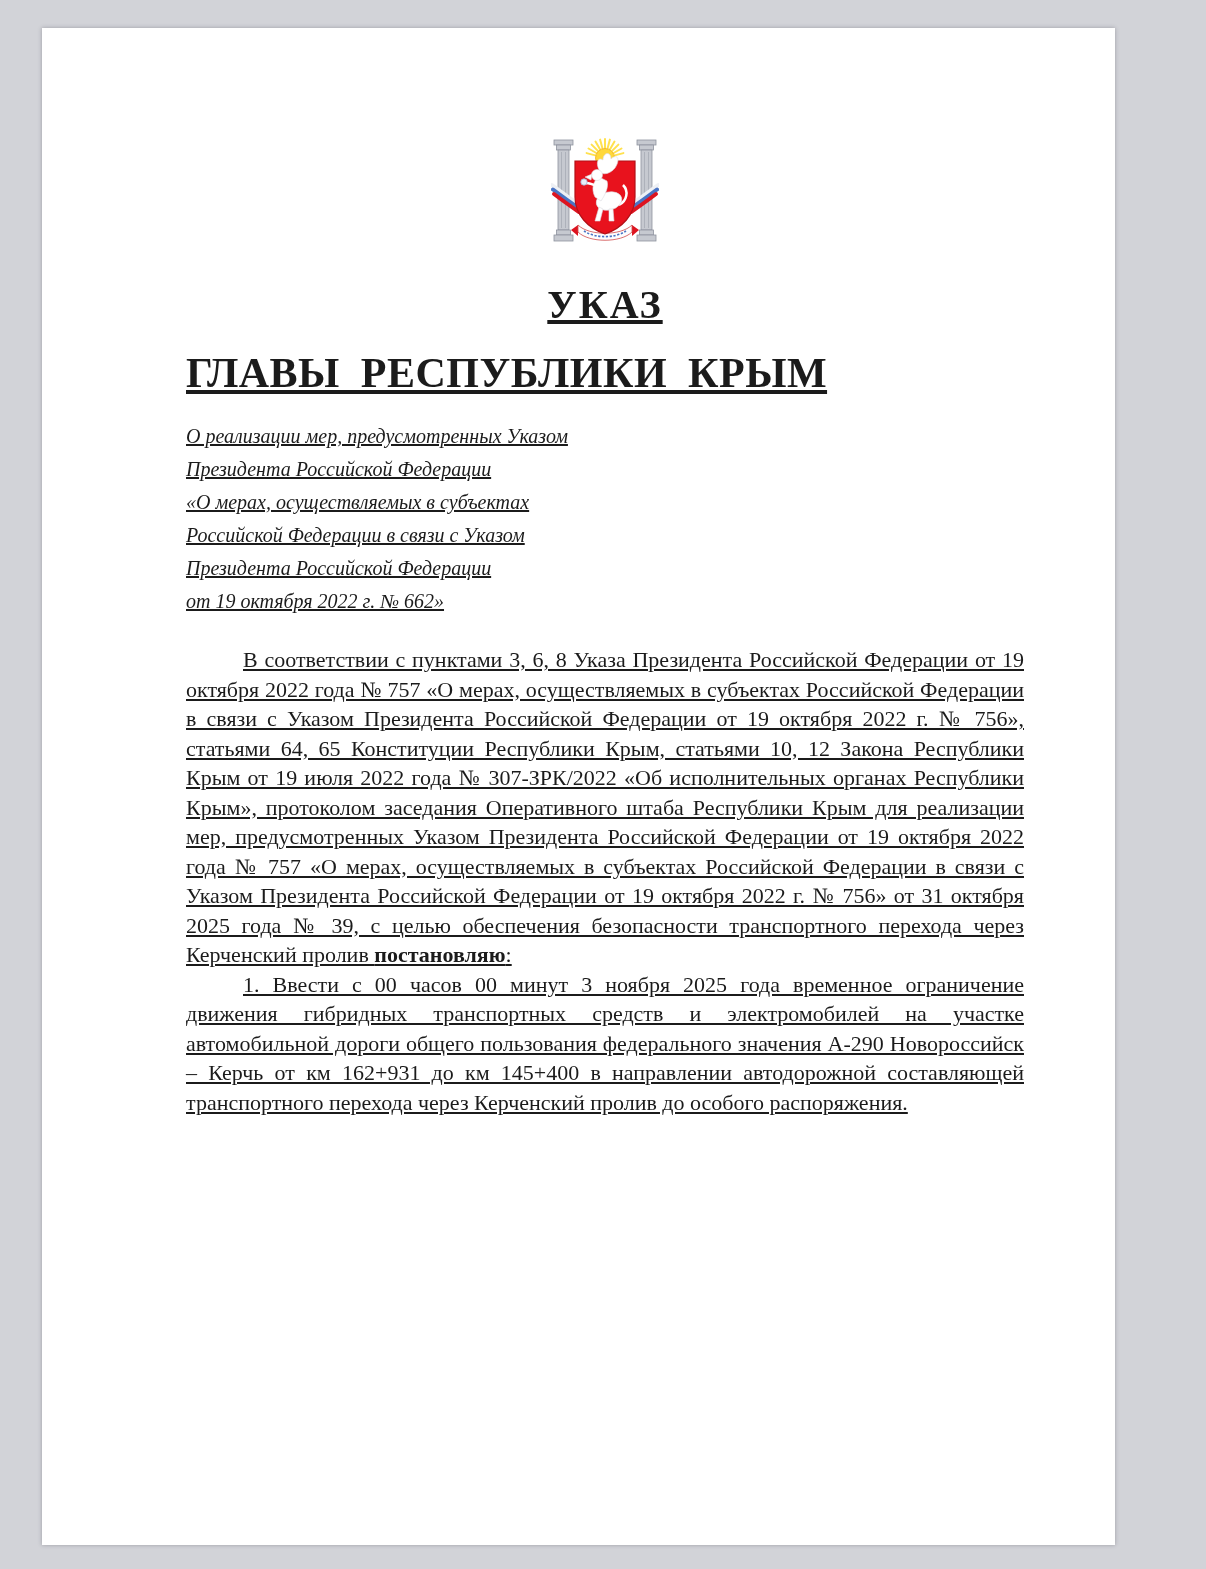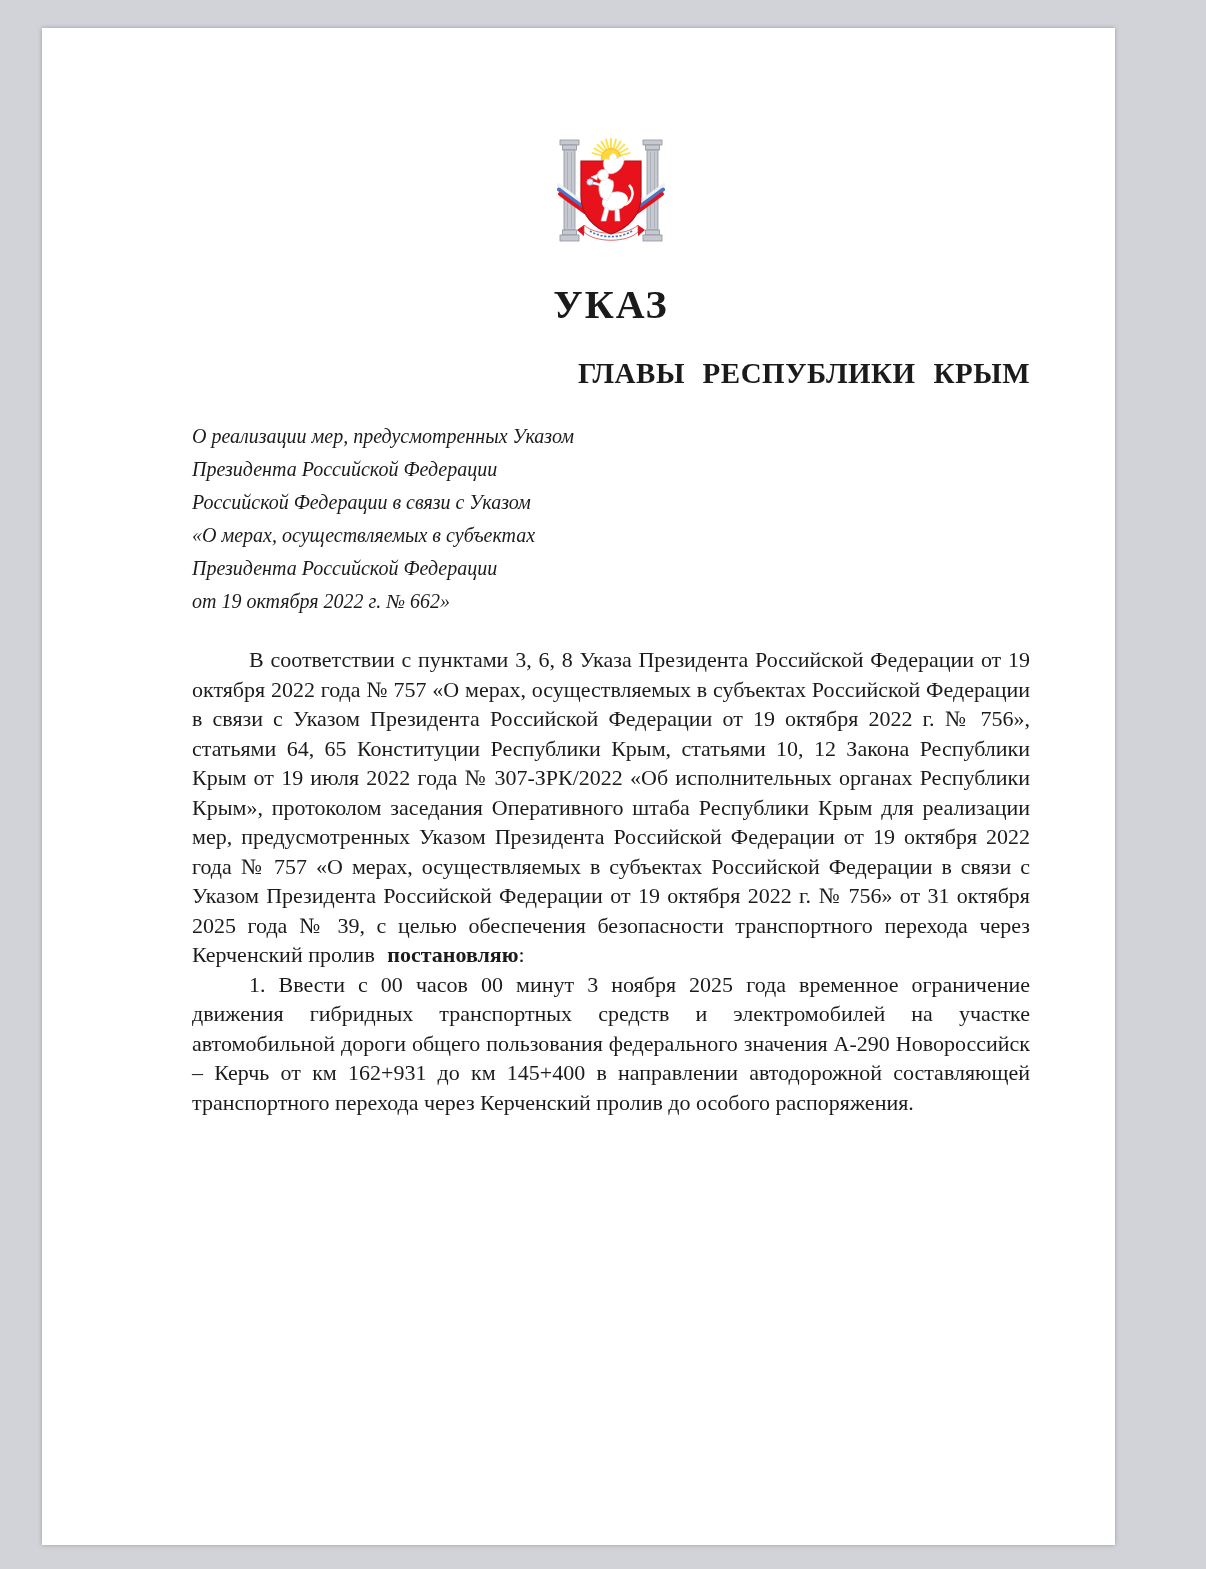--- a/index.html
+++ b/index.html
@@ -14,40 +14,41 @@
   .paper {
     position: absolute;
     left: 42px; top: 28px;
     width: 1073px; height: 1517px;
     background: #ffffff;
     box-shadow: 0 0 4px rgba(90,90,100,0.45);
     overflow: hidden;
   }
   .content {
     position: absolute;
-    left: 150px; top: 0;
+    left: 144px; top: 0;
     width: 838px;
+    text-decoration: underline;
   }
   .emblem {
     width: 108px; height: 116px;
     margin: 103px auto 0 auto;
   }
   .emblem svg { display: block; width: 100%; height: 100%; }
   .title {
     margin: 36px 0 0 0;
     text-align: center;
     font-size: 40px;
     line-height: 44px;
     font-weight: 700;
     letter-spacing: 2px;
   }
   .subtitle {
     margin: 27px 0 0 0;
-    text-align: right;
-    font-size: 29px;
+    text-align: left;
+    font-size: 42px;
     line-height: 38px;
     font-weight: 700;
     letter-spacing: 0.5px;
     word-spacing: 10px;
   }
   .preamble {
     margin: 28px 0 0 0;
     font-style: italic;
     font-size: 20px;
     line-height: 33px;
@@ -55,21 +56,21 @@
   .preamble .pre-line { white-space: nowrap; }
   .para {
     margin: 0;
     font-size: 22px;
     line-height: 29.5px;
     text-align: justify;
     text-indent: 57px;
     hyphens: none;
   }
   .intro { margin-top: 27px; }
-  .para b { font-weight: 700; margin-left: 7px; }
+  .para b { font-weight: 700; }
 </style>
 </head>
 <body>
 
 <div class="paper">
   <div class="content">
 
     <div class="emblem">
       <svg viewBox="0 0 108 116" xmlns="http://www.w3.org/2000/svg" aria-hidden="true">
 
@@ -141,22 +142,22 @@
         </g>
       </svg>
     </div>
 
     <h1 class="title">УКАЗ</h1>
     <h2 class="subtitle">ГЛАВЫ РЕСПУБЛИКИ КРЫМ</h2>
 
     <div class="preamble">
       <div class="pre-line">О реализации мер, предусмотренных Указом</div>
       <div class="pre-line">Президента Российской Федерации</div>
+      <div class="pre-line">«О мерах, осуществляемых в субъектах</div>
       <div class="pre-line">Российской Федерации в связи с Указом</div>
-      <div class="pre-line">«О мерах, осуществляемых в субъектах</div>
       <div class="pre-line">Президента Российской Федерации</div>
       <div class="pre-line">от 19 октября 2022 г. № 662»</div>
     </div>
 
     <p class="para intro"><span>В соответствии с пунктами 3, 6, 8 Указа Президента Российской Федерации от 19 октября 2022 года № 757 «О мерах, осуществляемых в субъектах Российской Федерации в связи с Указом Президента Российской Федерации от 19 октября 2022 г. № 756», статьями 64, 65 Конституции Республики Крым, статьями 10, 12 Закона Республики Крым от 19 июля 2022 года № 307-ЗРК/2022 «Об исполнительных органах Республики Крым», протоколом заседания Оперативного штаба Республики Крым для реализации мер, предусмотренных Указом Президента Российской Федерации от 19 октября 2022 года № 757 «О мерах, осуществляемых в субъектах Российской Федерации в связи с Указом Президента Российской Федерации от 19 октября 2022 г. № 756» от 31 октября 2025 года № 39, с целью обеспечения безопасности транспортного перехода через Керченский пролив </span><b>постановляю</b><span>:</span></p>
 
     <p class="para">1. Ввести с 00 часов 00 минут 3 ноября 2025 года временное ограничение движения гибридных транспортных средств и электромобилей на участке автомобильной дороги общего пользования федерального значения А-290 Новороссийск – Керчь от км 162+931 до км 145+400 в направлении автодорожной составляющей транспортного перехода через Керченский пролив до особого распоряжения.</p>
 
   </div>
 </div>

